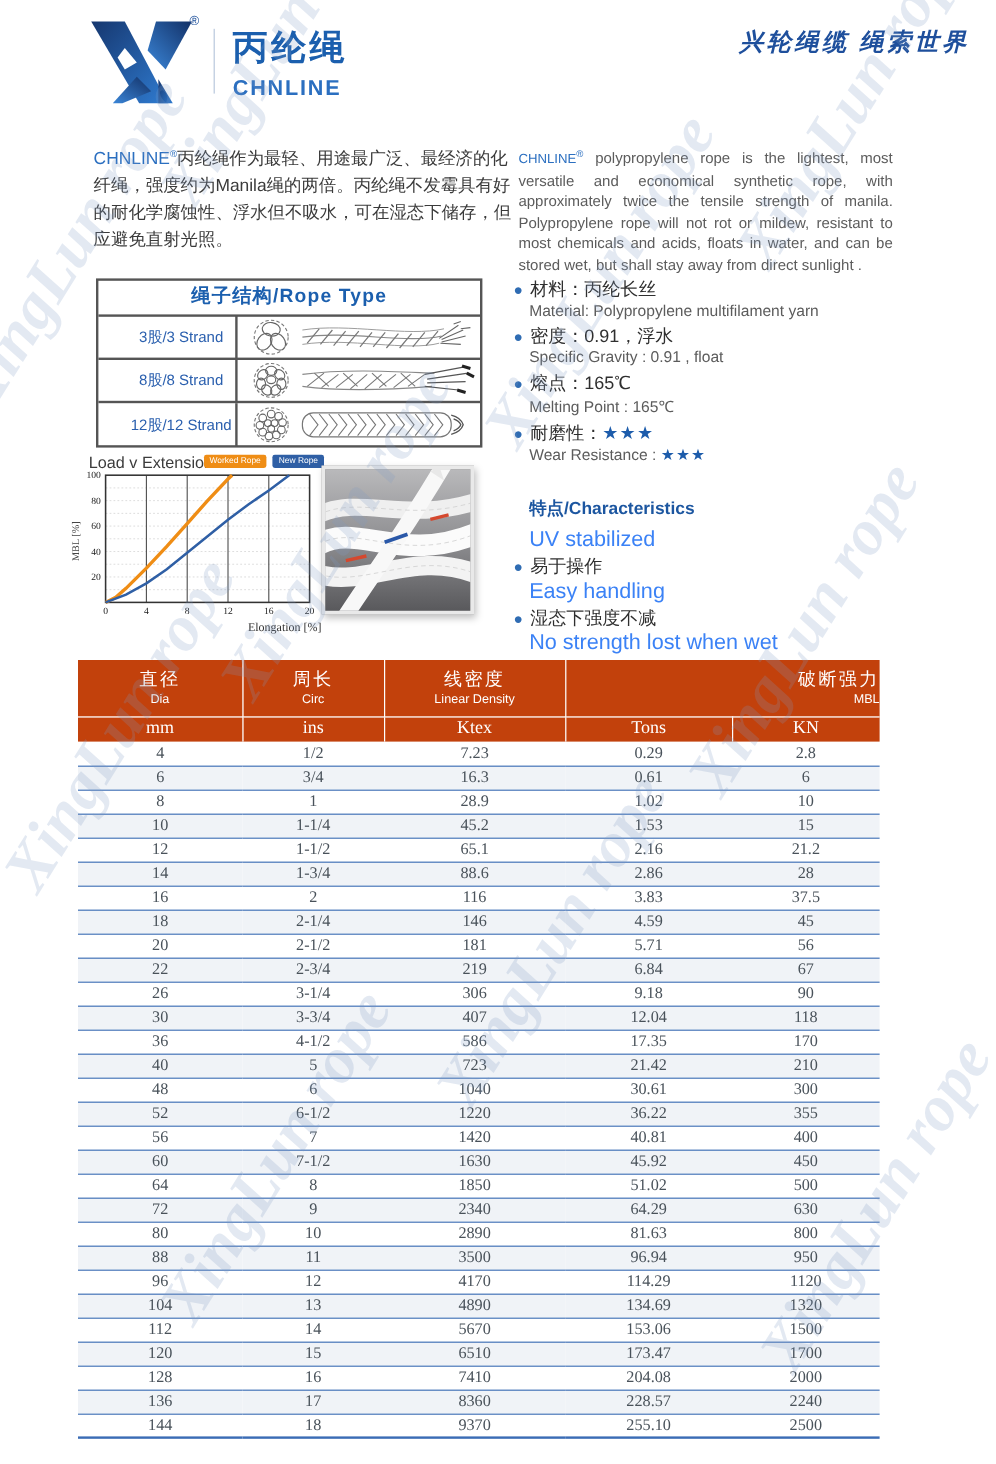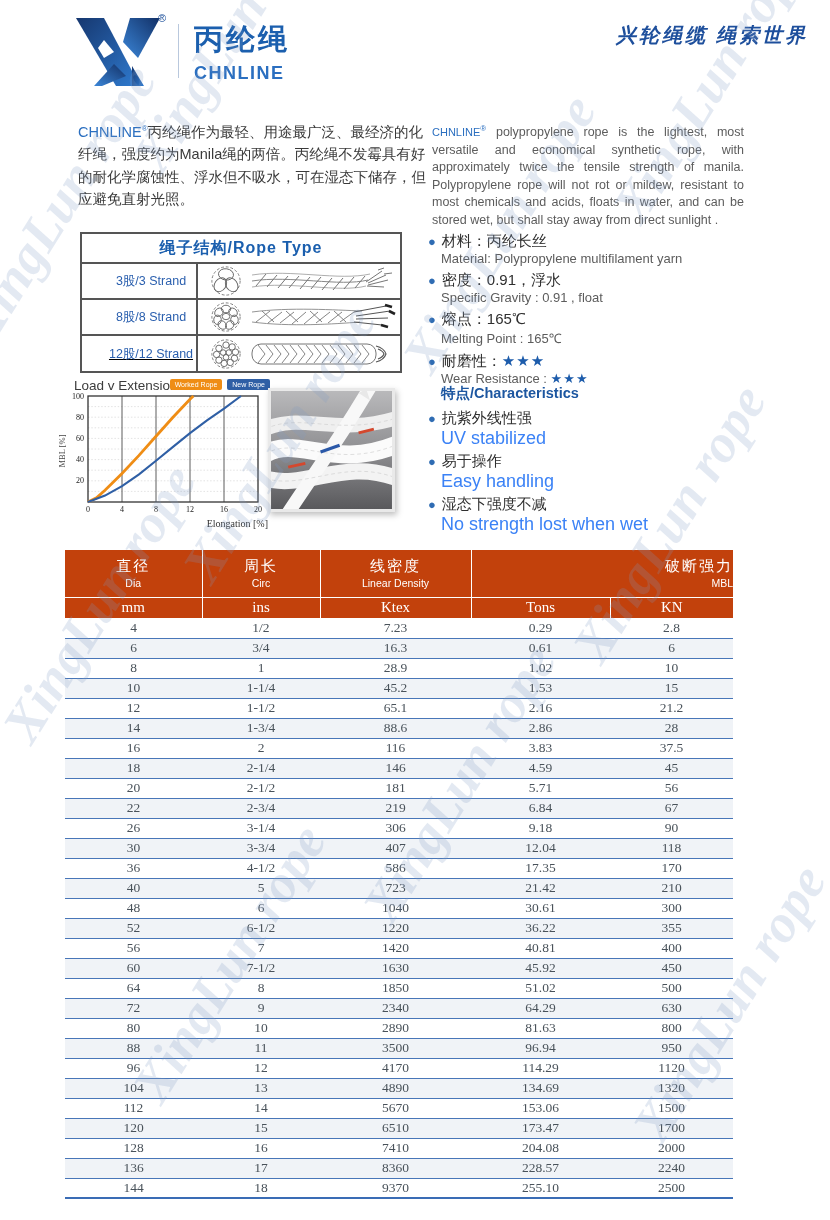--- a/index.html
+++ b/index.html
@@ -29,21 +29,21 @@
               line-height:17.5px; color:#5c5c5c; text-align:justify; }
   .brand-inline { color:#2b6fc0; }
   sup { font-size:8px; color:#2b6fc0; }
 
   
   .ropetype { position:absolute; left:80px; top:232px; width:322px; height:141px;
               border:2px solid #555; }
   .ropetype-title { height:30px; line-height:28px; text-align:center; font-size:16px;
                     font-weight:bold; color:#1b5fae; border-bottom:2px solid #555; letter-spacing:1px; }
   .ropetype-row { display:flex; height:36px; border-bottom:2px solid #555; align-items:center;padding-left:24px; }
-  .ropetype-row:last-child { border-bottom:none;text-decoration:underline; }
+  .ropetype-row:last-child { border-bottom:none; }
   .ropetype-label { width:106px; text-align:center; font-size:12.5px; color:#2a5fae;
                     border-right:2px solid #555; line-height:36px; height:36px; }
   .ropetype-cell { flex:1; display:flex; align-items:center; gap:8px; padding-left:12px; }
 
   
   .chartbox { position:absolute; left:62px; top:376px; width:208px; height:156px; }
   .chart-title { position:absolute; left:12px; top:2px; font-size:13.5px; color:#3c3c3c; }
   .legend { position:absolute; right:0; top:3px; display:flex; gap:5px; }
   .legend-item { height:11px; line-height:11px; padding:0 5px; font-size:7px; color:#fff;
                  border-radius:2px; }
@@ -59,21 +59,21 @@
 
   
   .specs { position:absolute; left:428px; top:232px; width:316px; }
   .spec-item { margin-bottom:5px; }
   .spec-zh { font-size:15px; color:#2f2f2f; }
   .spec-en { font-size:13px; color:#5c5c5c; padding-left:13px; }
   .bullet { color:#2f6cb3; margin-right:6px; font-size:13px; }
   .stars { color:#1d5cab; letter-spacing:1px; }
 
   .chars { position:absolute; left:428px; top:384px; width:316px; }
-  .chars-title { font-size:14.5px; font-weight:bold; color:#1c56a0; margin-bottom:6px; padding-left:13px; }
+  .chars-title { font-size:14.5px; font-weight:bold; color:#1c56a0; margin-bottom:6px; padding-left:13px;margin-top:30px; }
   .char-item { margin-bottom:3px; }
   .char-zh { font-size:15px; color:#2f2f2f; }
   .char-en { font-size:18px; color:#3b82f6; padding-left:13px; }
 
   
   .spectable-wrap { position:absolute; left:65px; top:550px; width:668px; }
   table.spec { width:668px; border-collapse:collapse; table-layout:fixed; }
   table.spec thead th { background:#c2410c; color:#fff; font-weight:normal; }
   .th-group { border-right:1px solid #ffffff; border-bottom:1px solid #ffffff; height:47px;
               vertical-align:middle; }
@@ -323,21 +323,20 @@
     </div>
     <div class="spec-item">
       <div class="spec-zh"><span class="bullet">●</span><span>耐磨性：</span><span class="stars">★★★</span></div>
       <div class="spec-en"><span>Wear Resistance : </span><span class="stars">★★★</span></div>
     </div>
   </div>
 
   <div class="chars">
     <div class="chars-title">特点/Characteristics</div>
     <div class="char-item">
-      <div class="char-zh"><span class="bullet">●</span><span>抗紫外线性强</span></div>
       <div class="char-en">UV stabilized</div>
     </div>
     <div class="char-item">
       <div class="char-zh"><span class="bullet">●</span><span>易于操作</span></div>
       <div class="char-en">Easy handling</div>
     </div>
     <div class="char-item">
       <div class="char-zh"><span class="bullet">●</span><span>湿态下强度不减</span></div>
       <div class="char-en">No strength lost when wet</div>
     </div>

